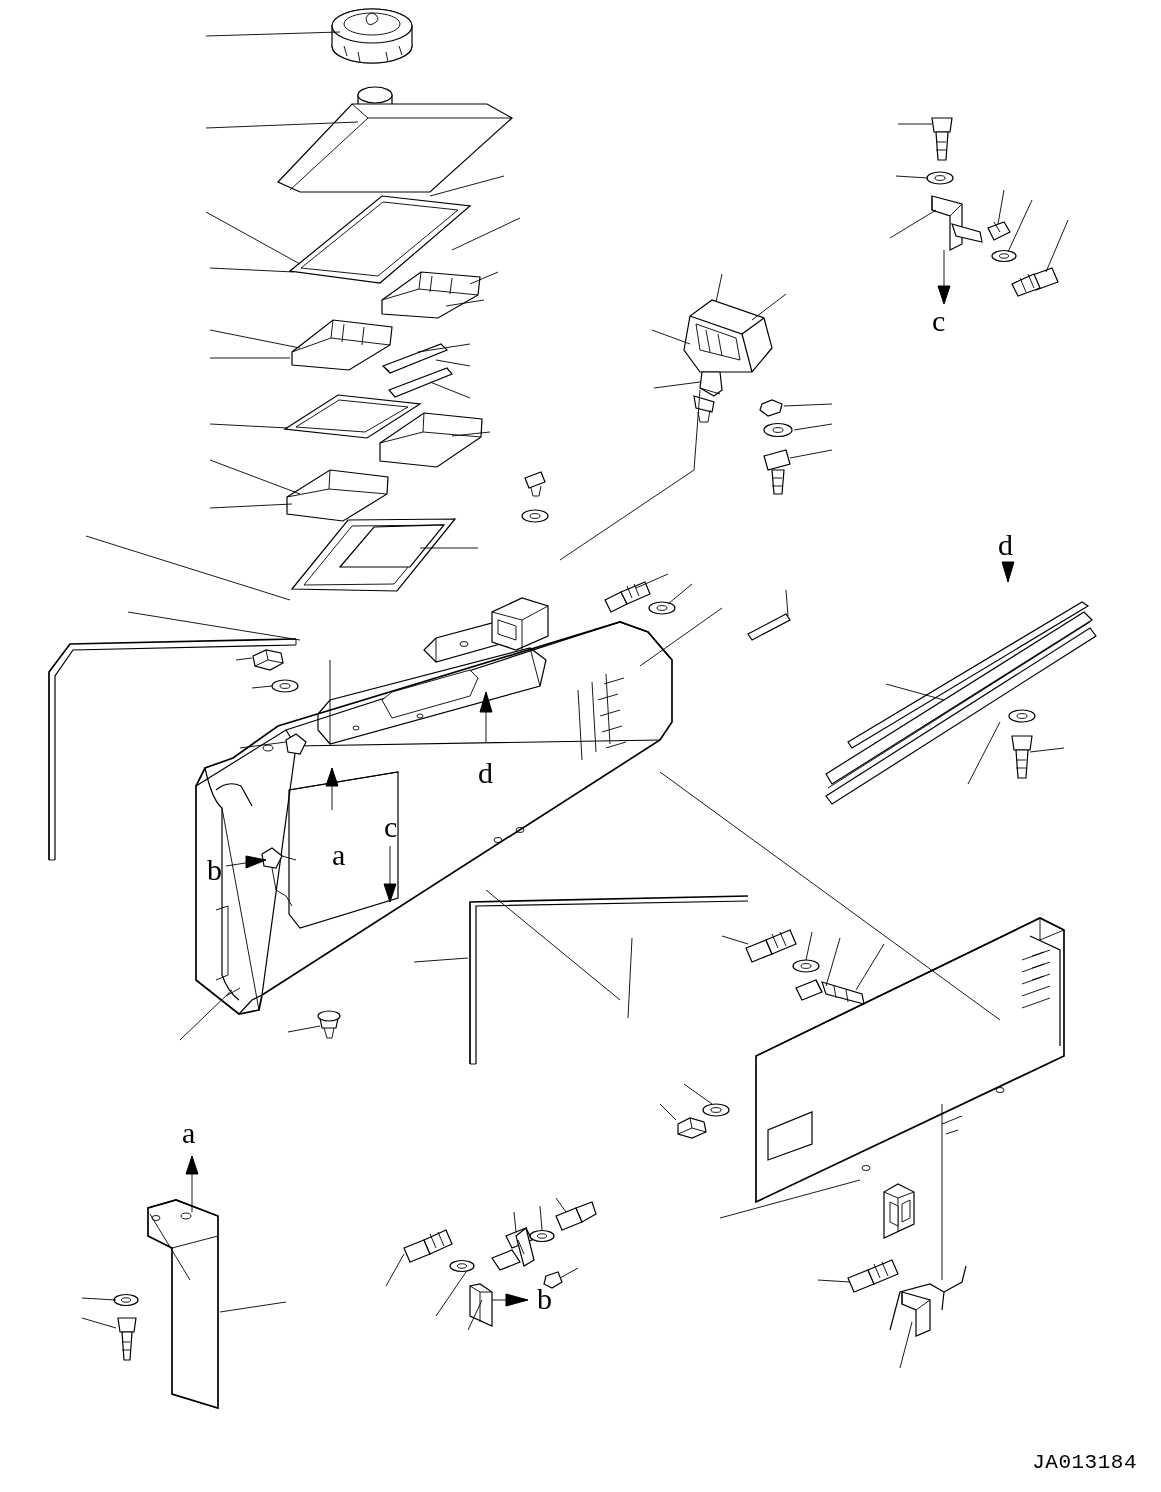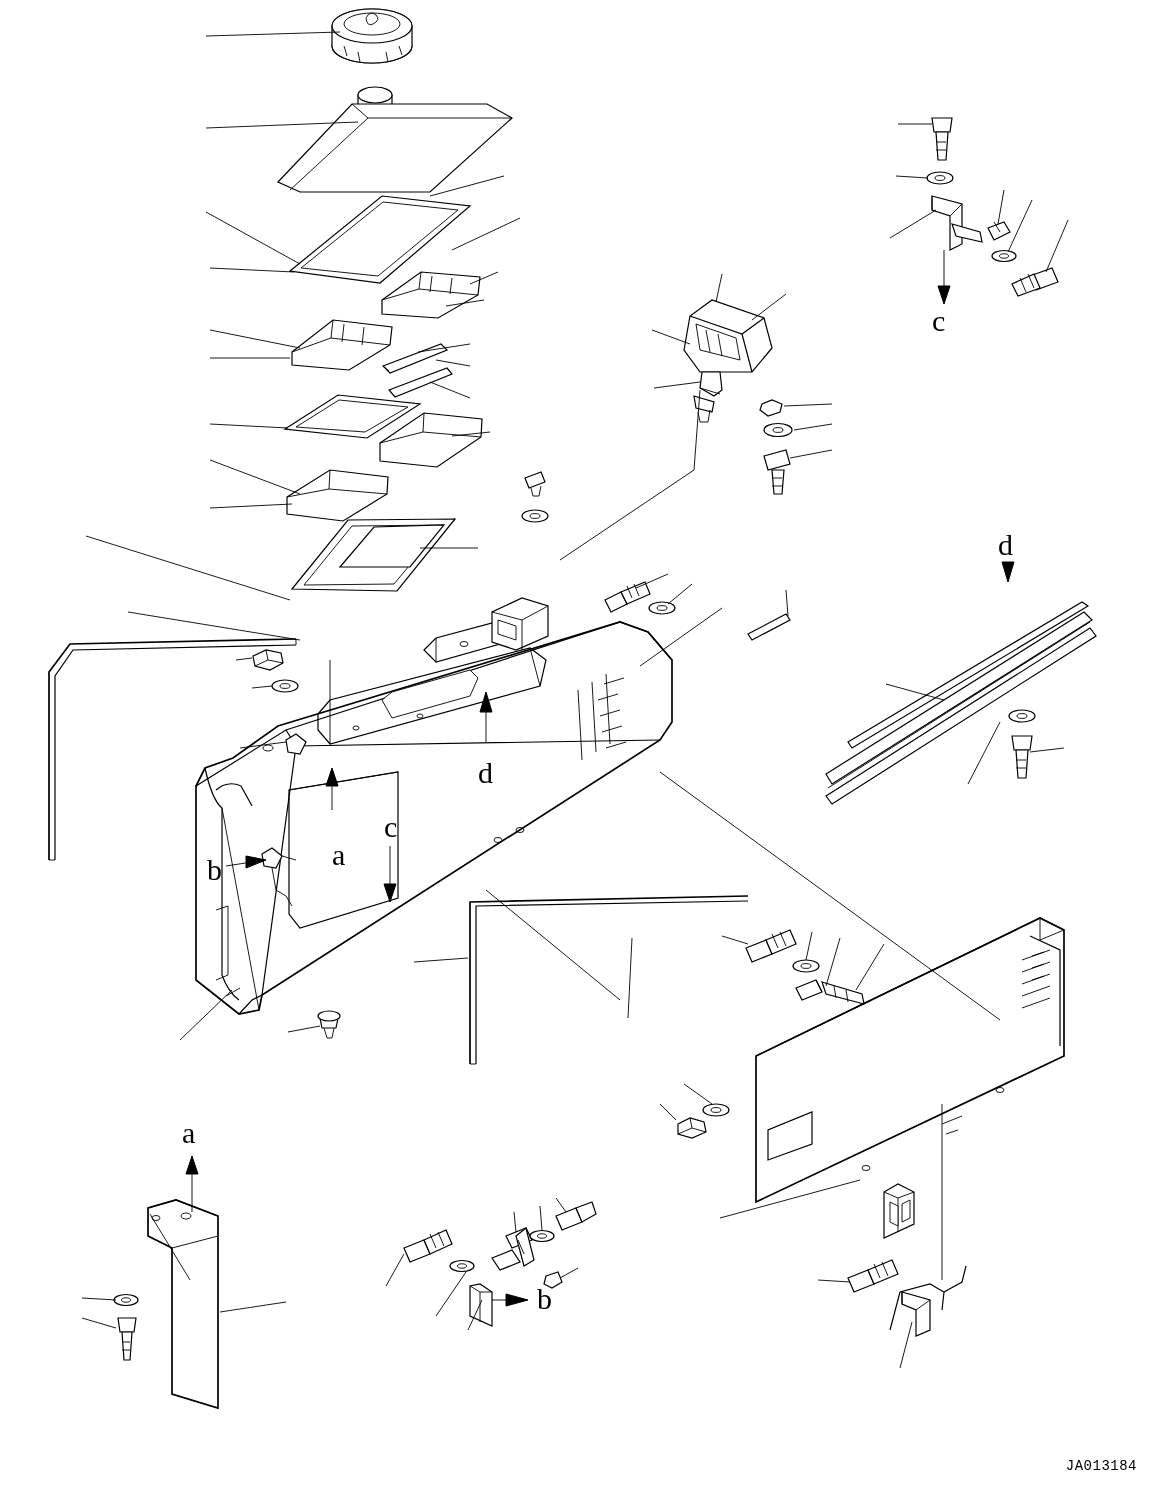--- a/index.html
+++ b/index.html
@@ -33,21 +33,21 @@
     font-size: 30px;
     line-height: 30px;
     color: #000;
     user-select: none;
   }
   .drawingNo {
     position: absolute;
     right: 24px;
     bottom: 18px;
     font-family: "Liberation Mono", monospace;
-    font-size: 14px;
+    font-size: 21px;
     letter-spacing: 0.5px;
     color: #000;
   }
   svg { display: block; }
   .ln { fill: none; stroke: #000; stroke-width: 1.2; }
   .ln2 { fill: none; stroke: #000; stroke-width: 1.7; }
   .lnT { fill: none; stroke: #000; stroke-width: 0.9; }
   .fw { fill: #fff; stroke: #000; stroke-width: 1.2; }
   .fwT { fill: #fff; stroke: #000; stroke-width: 0.9; }
   .fk { fill: #000; stroke: #000; stroke-width: 1; }

